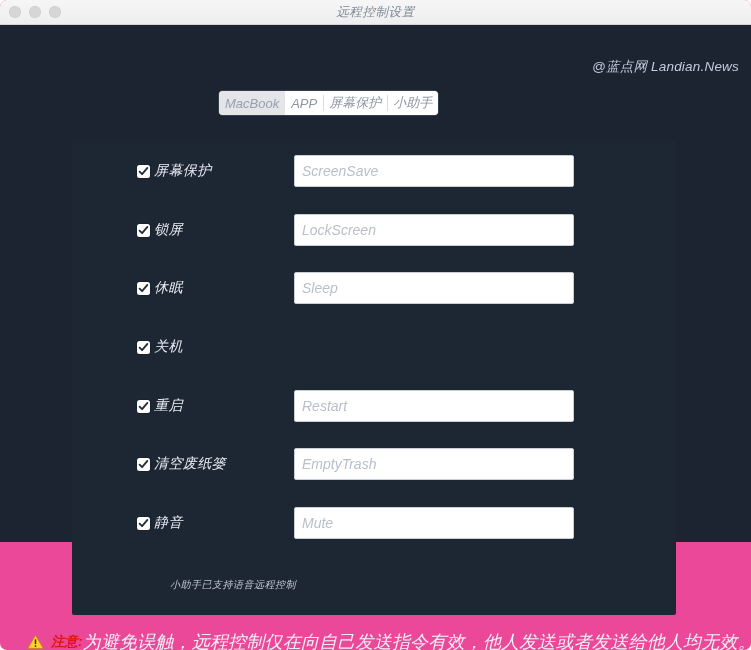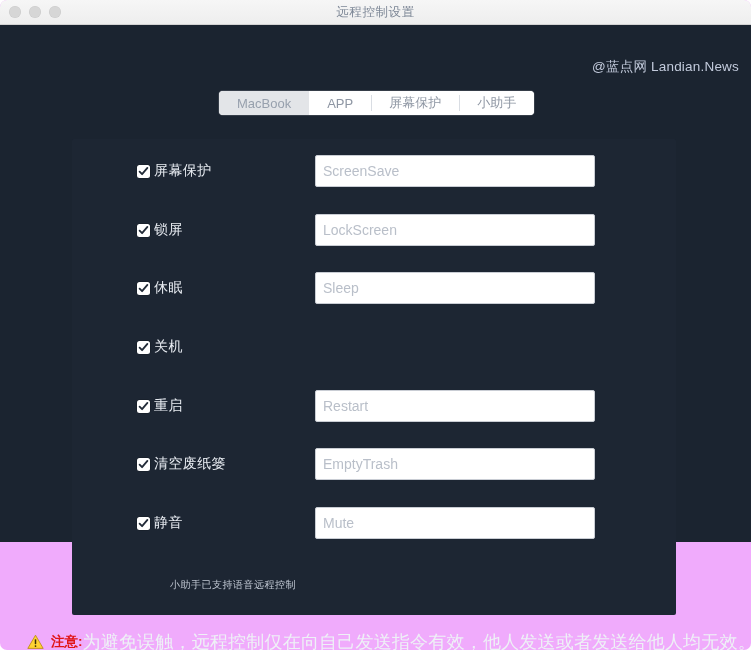--- a/index.html
+++ b/index.html
@@ -12,24 +12,25 @@
     overflow: hidden;
     background: #ffffff;
     font-family: "Liberation Sans", "DejaVu Sans", sans-serif;
     -webkit-font-smoothing: antialiased;
   }
 
   .window {
     position: relative;
     width: 751px;
     height: 650px;
-    background: #f0abfc;
+    background: #ec4899;
     border-radius: 7px;
     overflow: hidden;
     box-sizing: border-box;
+    font-style: italic;
   }
 
   
   .titlebar {
     position: relative;
     height: 25px;
     background: linear-gradient(to bottom, #f6f6f6 0%, #eeeeee 100%);
     border-bottom: 1px solid #d3d3d3;
     display: flex;
     align-items: center;
@@ -85,21 +86,21 @@
     display: flex;
     background: #ffffff;
     border-radius: 4px;
     overflow: hidden;
     box-shadow: 0 0 0 1px rgba(255,255,255,0.12);
   }
   .tab {
     display: flex;
     align-items: center;
     justify-content: center;
-    padding: 0 18px;
+    padding: 0 6px;
     font-size: 13px;
     color: #8e96a3;
     background: #ffffff;
     position: relative;
     white-space: nowrap;
     cursor: default;
   }
   .tab + .tab::before {
     content: "";
     position: absolute;
@@ -166,21 +167,21 @@
     top: 1px;
   }
   .check-label {
     font-size: 14px;
     color: #e8ecf2;
     letter-spacing: 0.4px;
     white-space: nowrap;
   }
   .field {
     position: absolute;
-    left: 315px;
+    left: 294px;
     width: 280px;
     height: 32px;
     background: #ffffff;
     border: 1px solid #c9cdd4;
     border-radius: 2px;
     box-sizing: border-box;
     display: flex;
     align-items: center;
     padding: 8px 7px;
     font-size: 14px;

